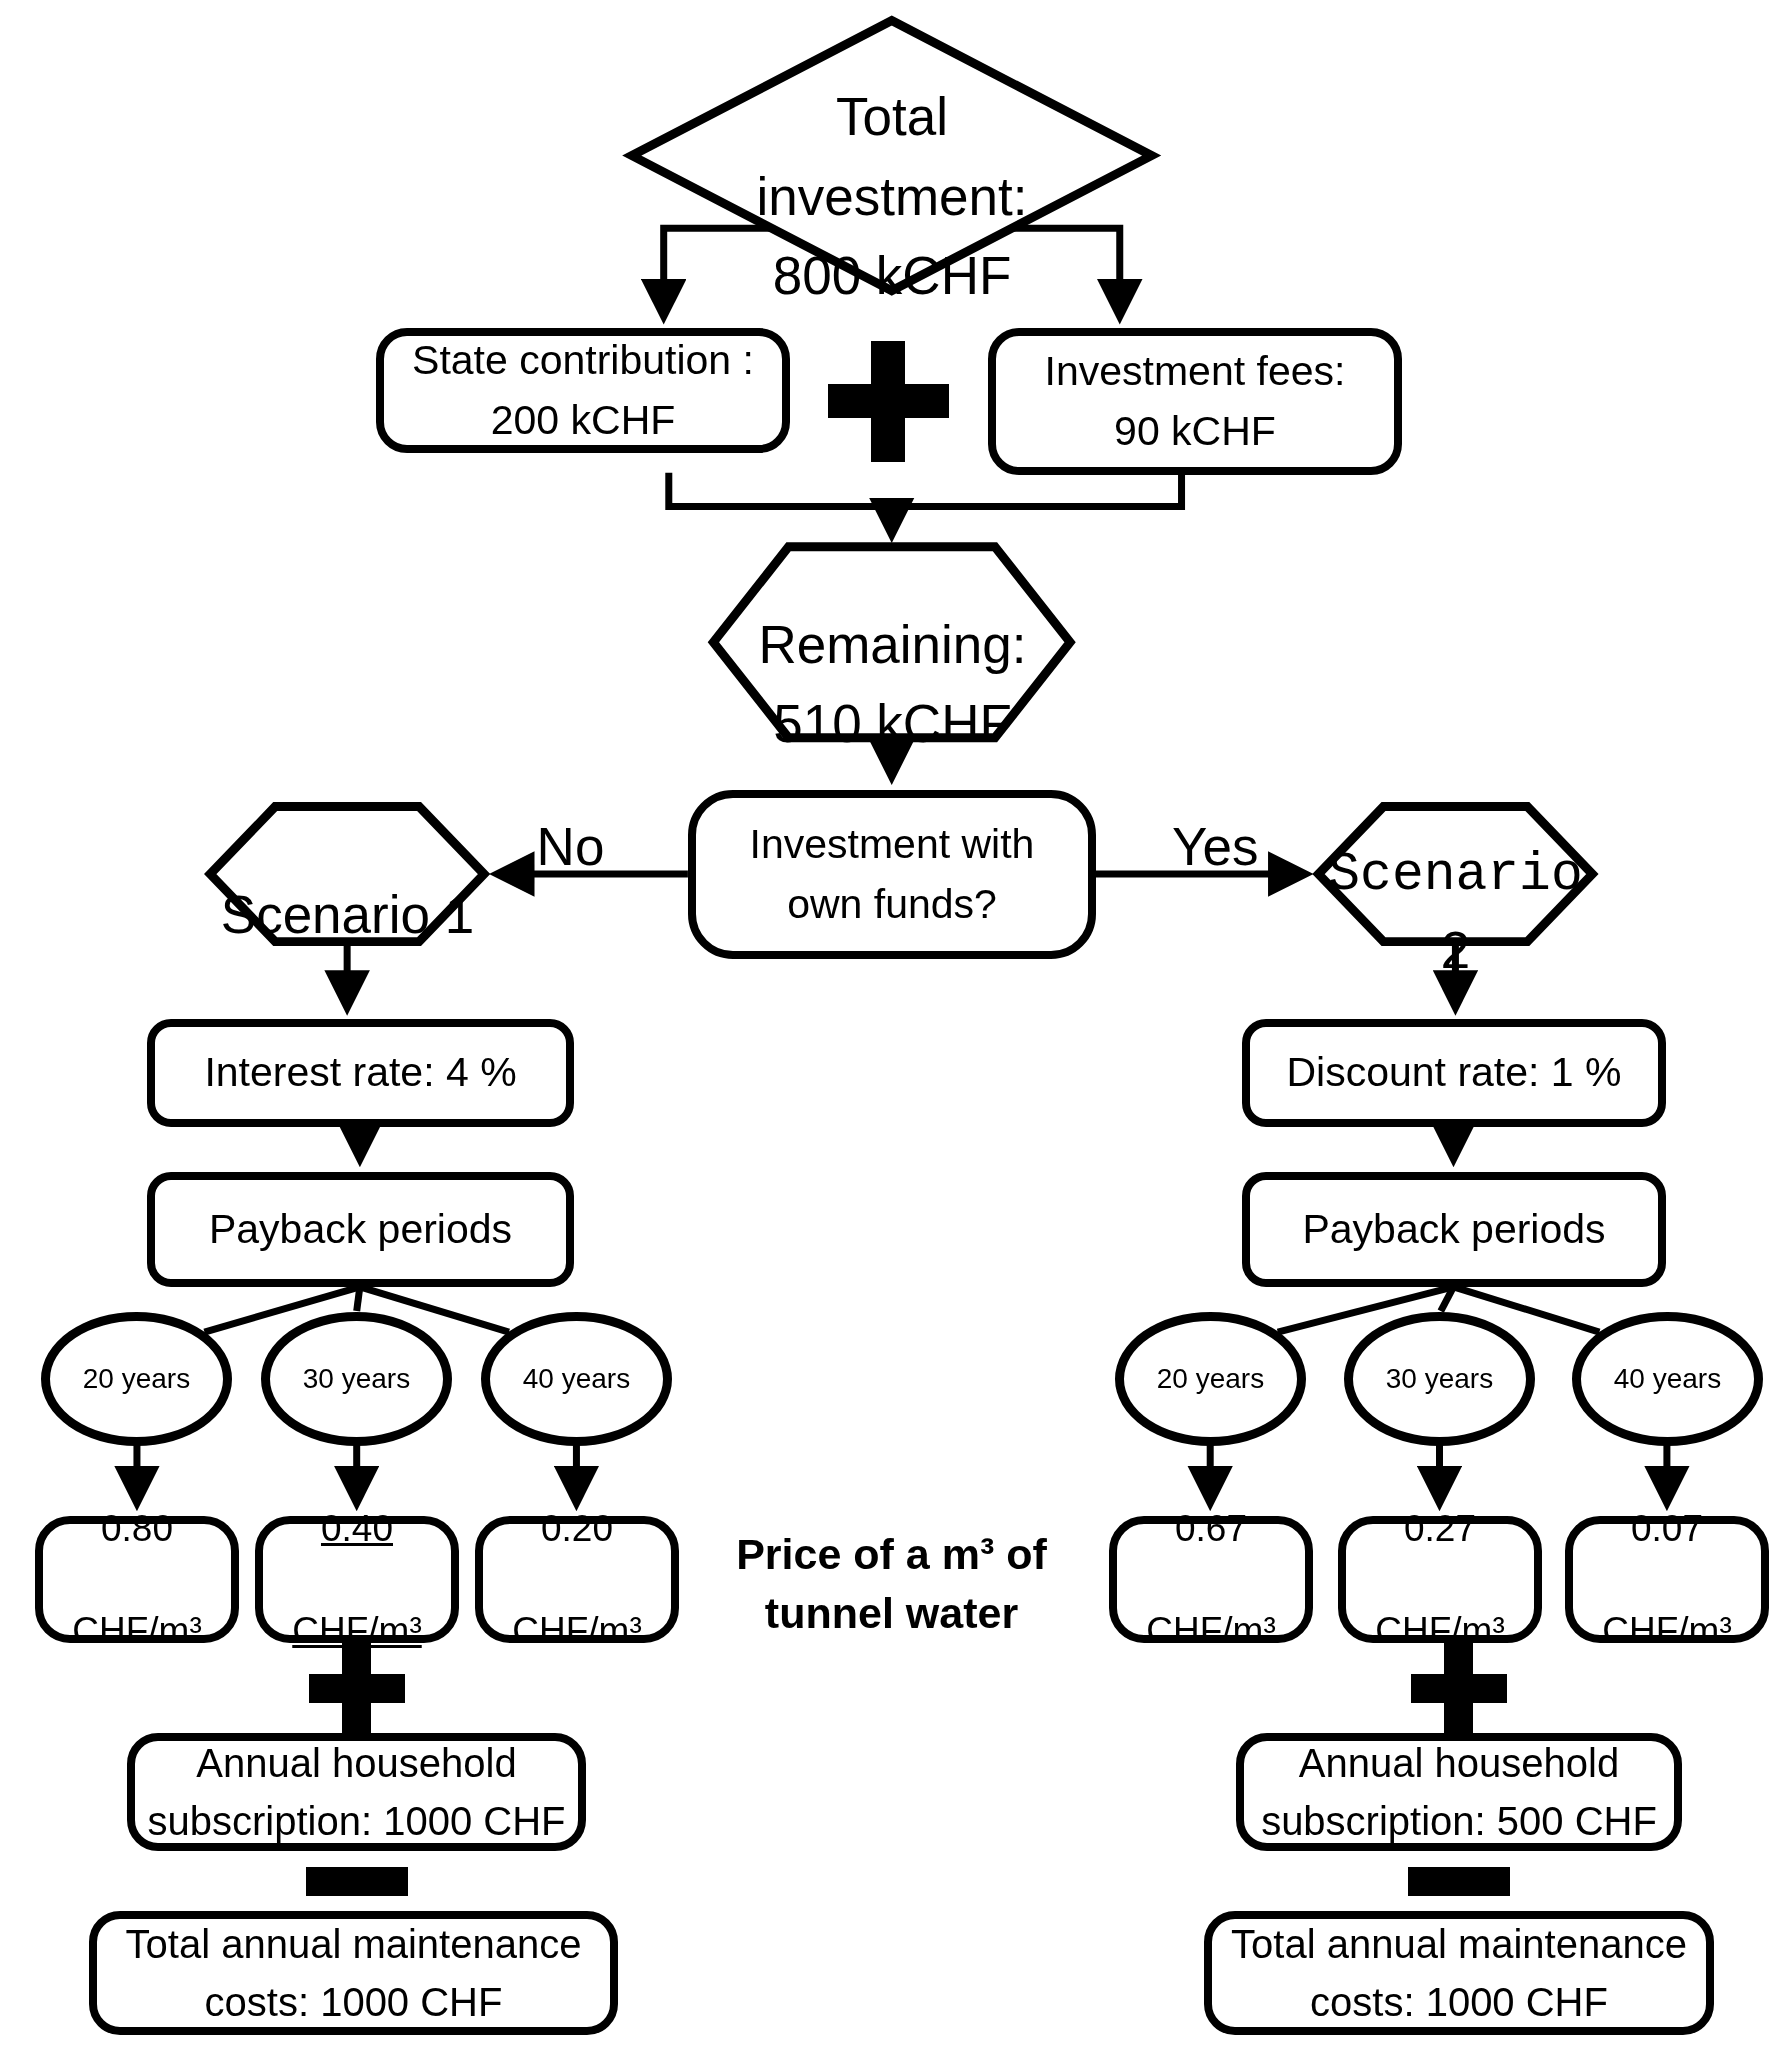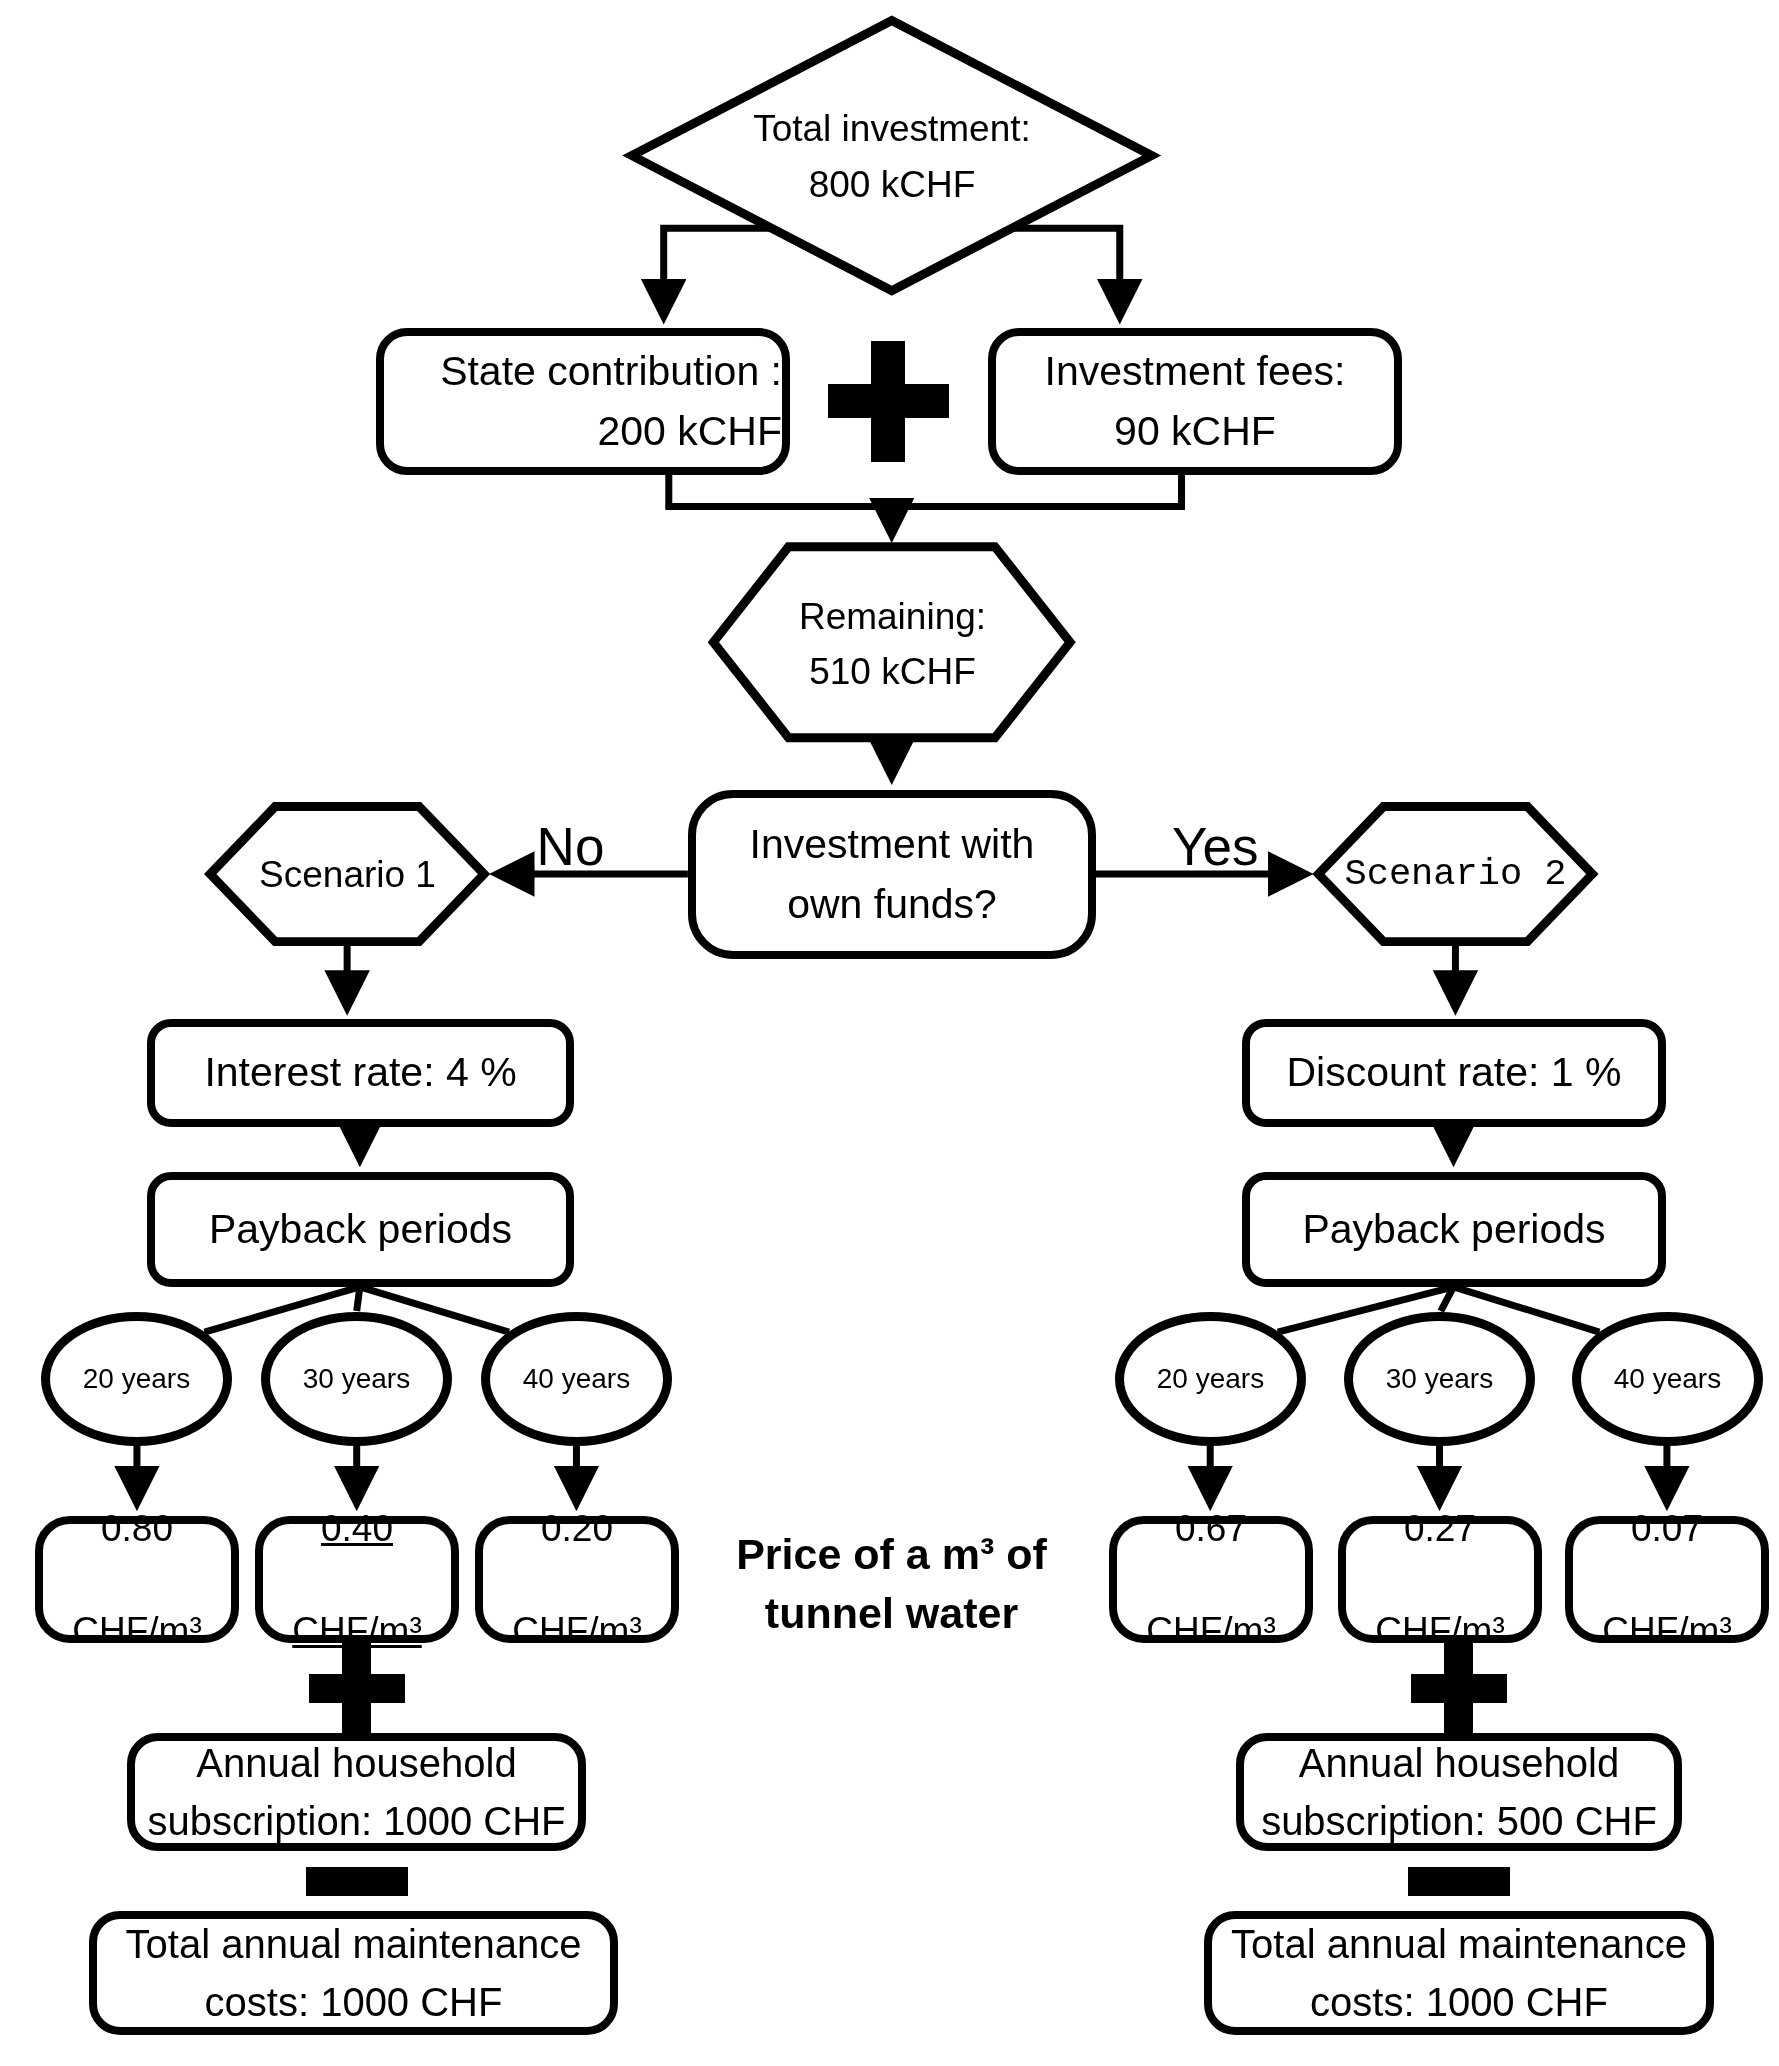--- a/index.html
+++ b/index.html
@@ -17,21 +17,21 @@
   .box.small-r{border-radius:24px;}
   .box.price{font-size:37px;line-height:1.5;border-radius:35px;gap:47px;}
   .oval{
     position:absolute;box-sizing:border-box;background:#fff;
     border:9.6px solid #000;border-radius:50%;
     display:flex;align-items:center;justify-content:center;
     text-align:center;font-size:28px;
   }
   .shape-label{
     position:absolute;display:flex;flex-direction:column;align-items:center;justify-content:center;
-    text-align:center;font-size:37px;line-height:1.5;background:transparent;pointer-events:none;
+    text-align:center;font-size:53px;line-height:1.5;background:transparent;pointer-events:none;margin-top:40px;
   }
   .flow-label{position:absolute;font-size:53px;text-align:center;}
   .note{
     position:absolute;font-weight:bold;font-size:43px;line-height:1.35;
     display:flex;flex-direction:column;align-items:center;justify-content:center;text-align:center;
   }
   .op{position:absolute;}
   .op .vbar,.op .hbar{position:absolute;background:#000;}
   .plus-big{width:121px;height:121px;}
   .plus-big .vbar{left:43px;top:0;width:34px;height:121px;}
@@ -88,21 +88,21 @@
     <line x1="1900" y1="2268" x2="1900" y2="2358" stroke="#000" stroke-width="11" marker-end="url(#ah)"></line>
     <line x1="2260" y1="2268" x2="2260" y2="2358" stroke="#000" stroke-width="11" marker-end="url(#ah)"></line>
     <line x1="2617" y1="2268" x2="2617" y2="2358" stroke="#000" stroke-width="11" marker-end="url(#ah)"></line>
   </svg>
 
   <div class="shape-label" style="left:701px;top:96px;width:382px;height:121px;">
     <span>Total investment:</span>
     <span>800 kCHF</span>
   </div>
 
-  <div class="box" style="left:376px;top:328px;width:414px;height:147px;align-items:flex-end;">
+  <div class="box" style="left:376px;top:328px;width:414px;height:125px;">
     <span>State contribution :</span>
     <span>200 kCHF</span>
   </div>
 
   <div class="op plus-big" style="left:828px;top:341px;">
     <div class="vbar"></div>
       <div class="hbar"></div>
   </div>
 
   <div class="box" style="left:988px;top:328px;width:414px;height:147px;">

